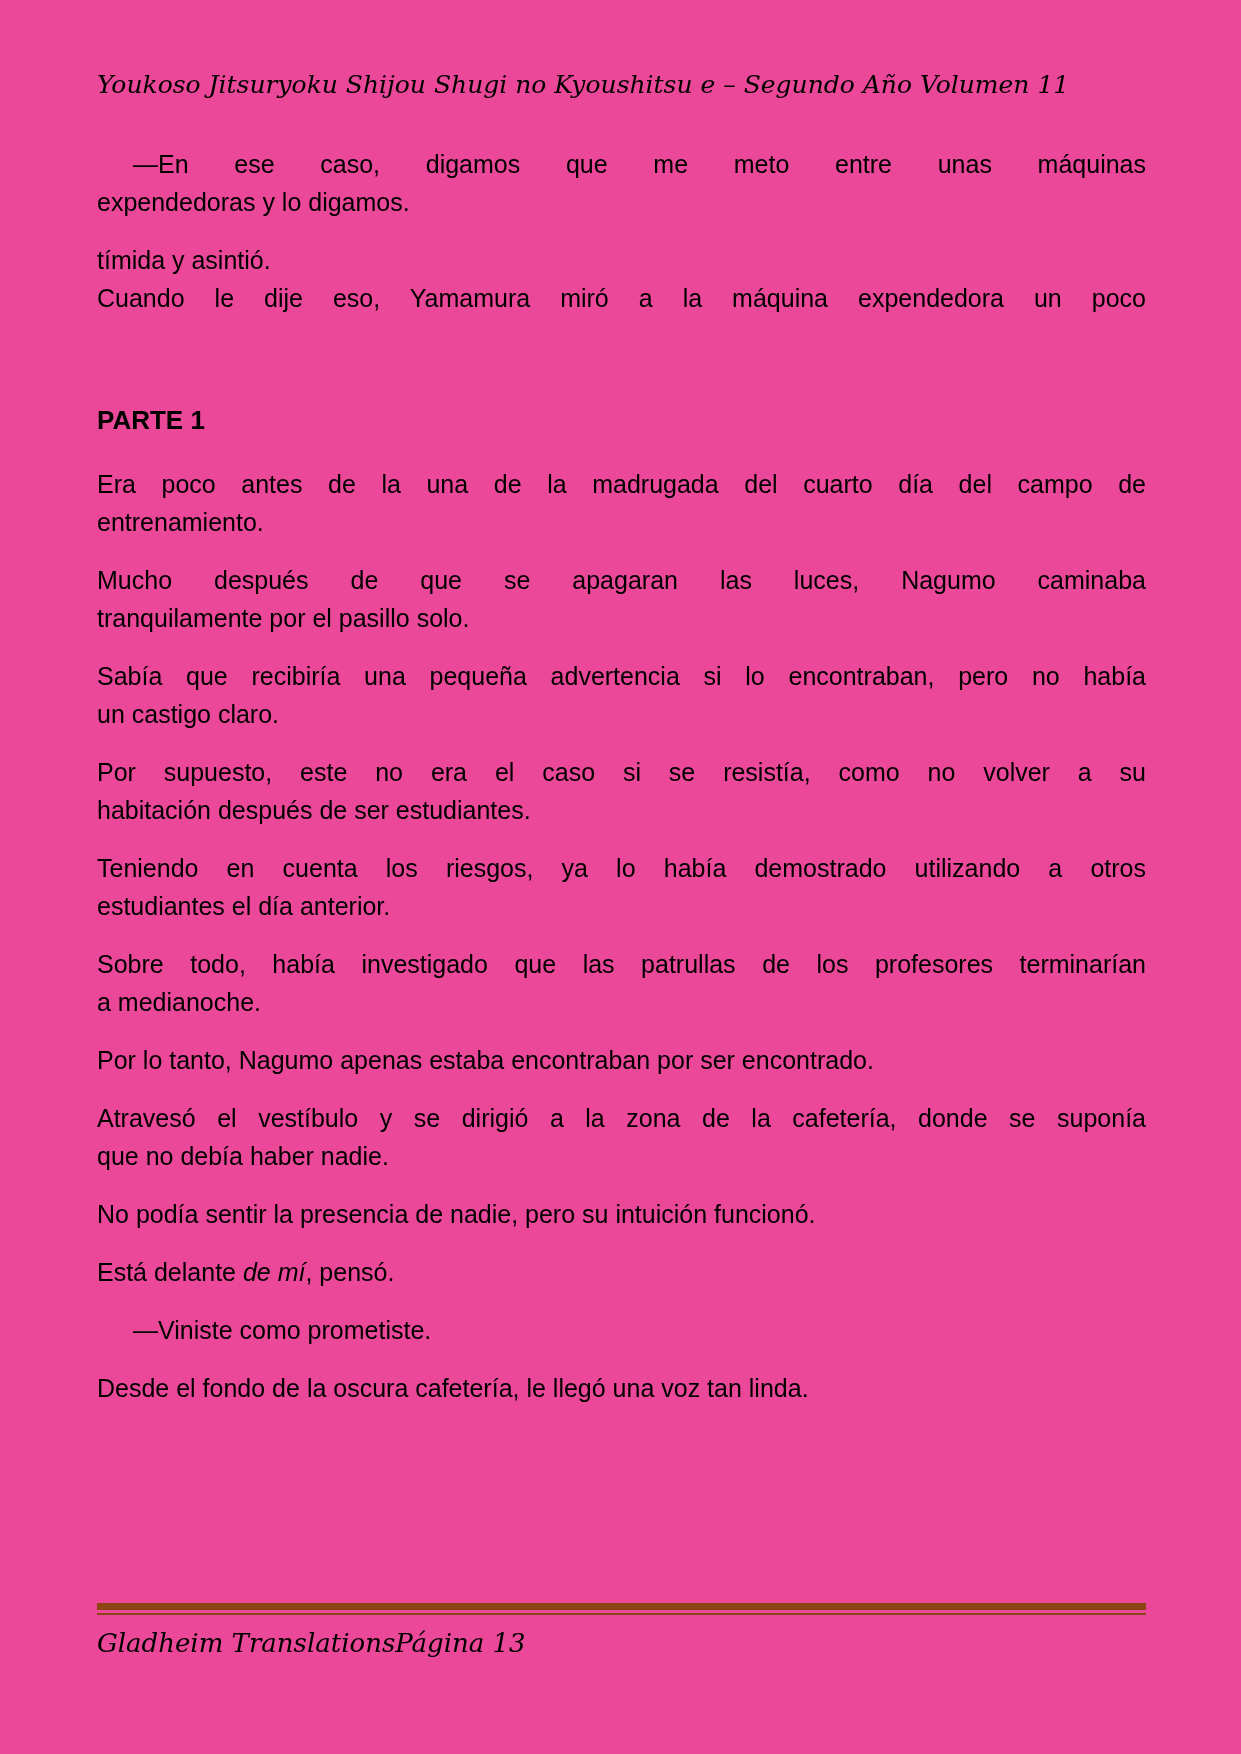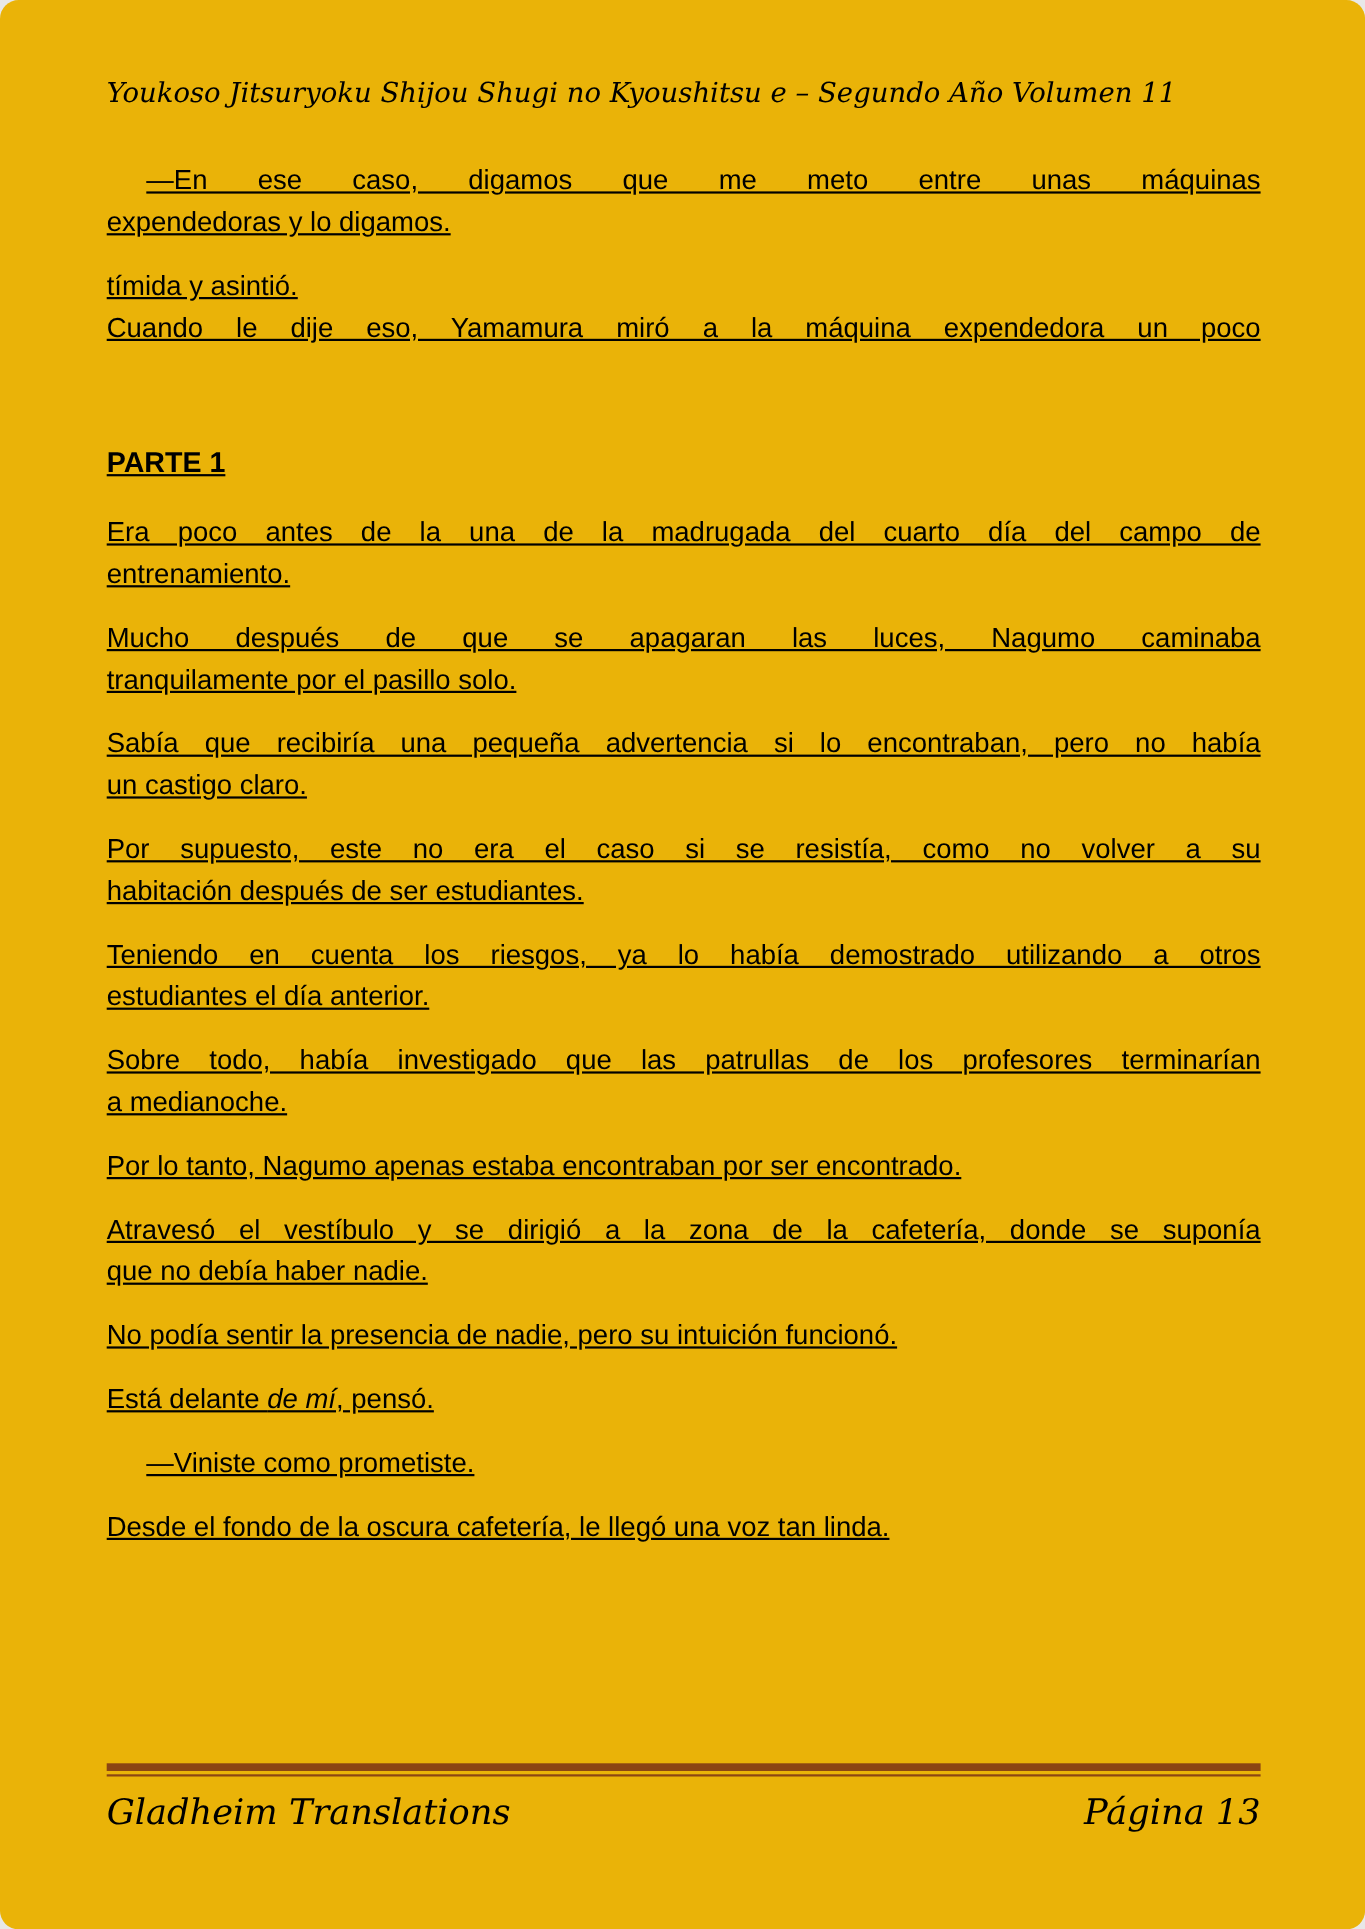--- a/index.html
+++ b/index.html
@@ -2,25 +2,24 @@
 <html style="--rule-color: #8B4513;"><head>
 <meta charset="utf-8">
 <style>
   :root { --rule-color: #8B4513; }
   * { margin: 0; padding: 0; box-sizing: border-box; }
   html, body { background: #e8e8e8; }
   .page {
     position: relative;
     width: 1241px;
     height: 1754px;
-    background: #eab308;
+    background: #ec4899;
     color: #000000;
     overflow: hidden;
     font-family: "Liberation Sans", sans-serif;
-    border-radius: 17px;
   }
   
   .page-header {
     position: absolute;
     top: 70px;
     left: 97px;
     width: 1049px;
     font-family: "DejaVu Serif", cursive, serif;
     font-style: italic;
     font-size: 25px;
@@ -32,21 +31,21 @@
     position: absolute;
     top: 145px;
     left: 97px;
     width: 1049px;
   }
   .para {
     font-size: 25px;
     line-height: 38px;
     margin: 0 0 20px 0;
   }
-  .line { display: block; text-align: justify; text-align-last: justify; text-decoration: underline; }
+  .line { display: block; text-align: justify; text-align-last: justify; }
   .line.last { text-align-last: left; }
   .para.dialogue .line.first { text-indent: 36px; }
   .para.heading {
     font-weight: bold;
     font-size: 26px;
     margin: 84px 0 26px 0;
   }
   .para.heading .line { text-align: left; text-align-last: left; }
   .italic { font-style: italic; }
   
@@ -54,25 +53,24 @@
     position: absolute;
     top: 1603px;
     left: 97px;
     width: 1049px;
   }
   .rule-thick { height: 7px; background: var(--rule-color); }
   .rule-thin { height: 2px; background: var(--rule-color); margin-top: 3px; }
   .footer-row {
     margin-top: 13px;
     display: flex;
-    justify-content: space-between;
     align-items: baseline;
     font-family: "DejaVu Serif", cursive, serif;
     font-style: italic;
-    font-size: 32px;
+    font-size: 26px;
   }
 </style>
 </head>
 <body>
 
 <div class="page">
 
   <div class="page-header">
     <span>Youkoso Jitsuryoku Shijou Shugi no Kyoushitsu e – Segundo Año Volumen 11</span>
   </div>

